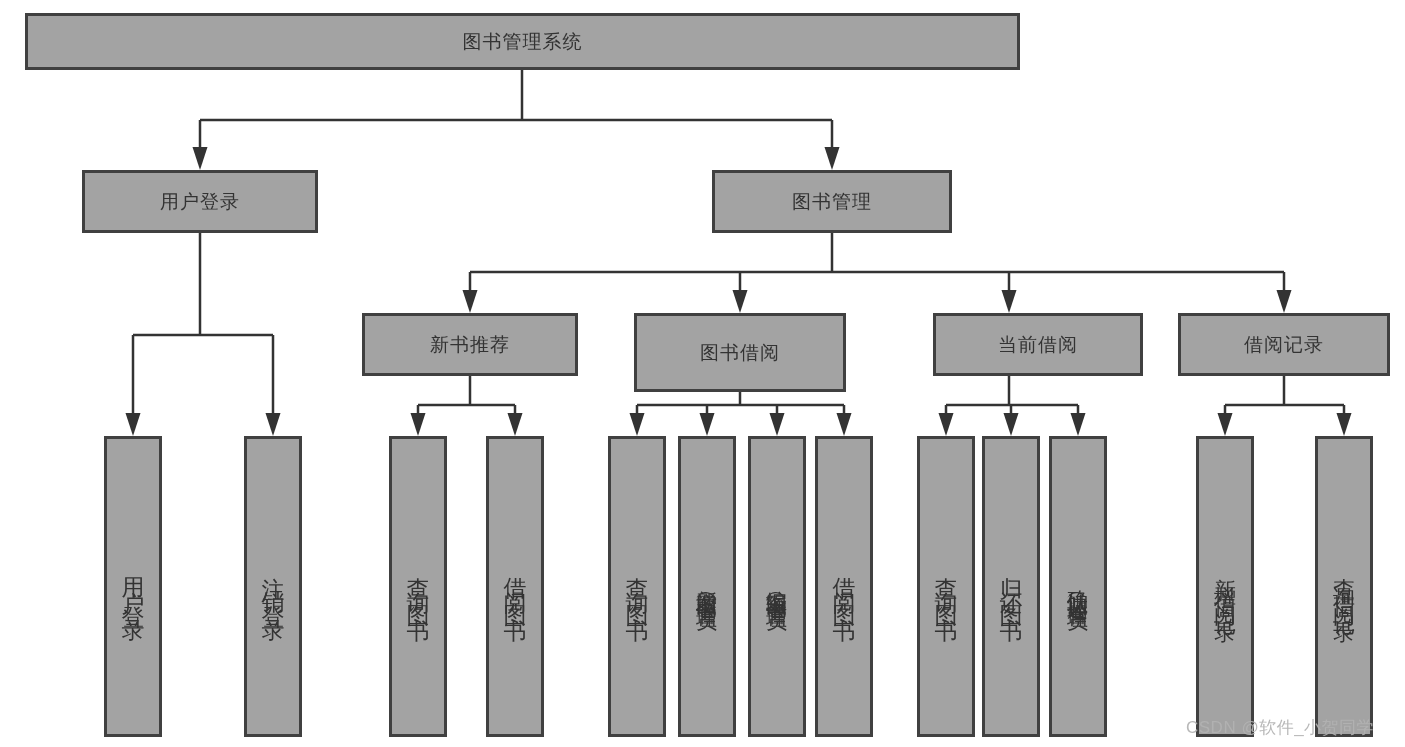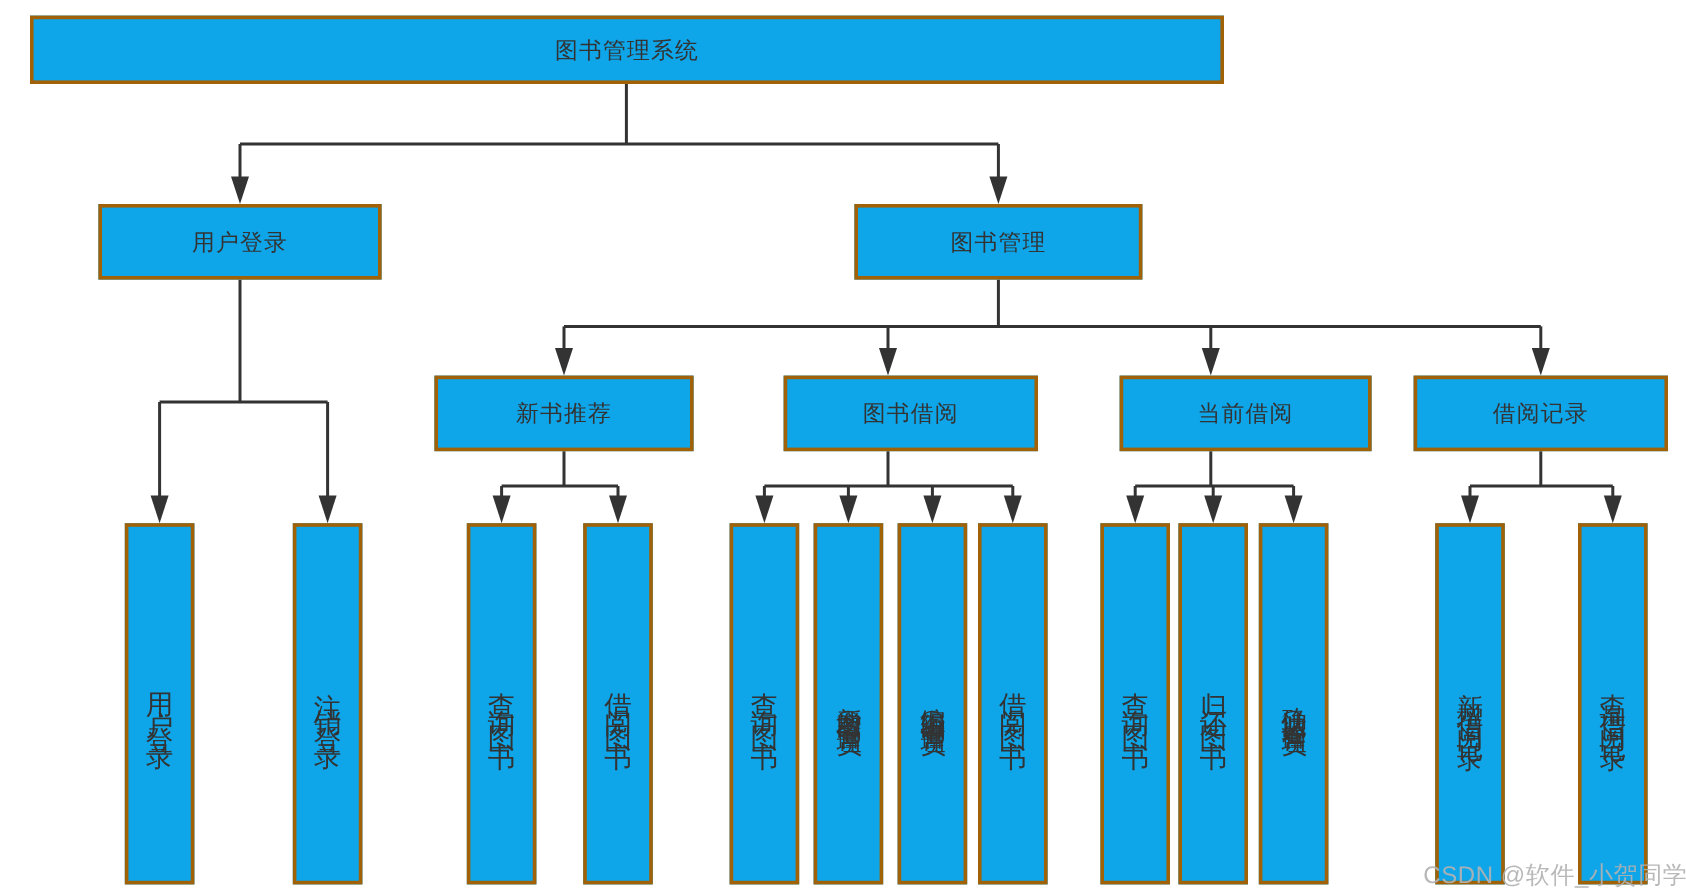--- a/index.html
+++ b/index.html
@@ -10,42 +10,42 @@
     font-family:"Liberation Sans", sans-serif;
     color:#333333;
     overflow:hidden;
   }
   .wires{position:absolute;left:0;top:0;width:1405px;height:747px;}
   .wires path{stroke:#333333;stroke-width:2.5;fill:none;}
   .wires polygon{fill:#333333;stroke:none;}
   .box{
     position:absolute;
     box-sizing:border-box;
-    border:3px solid #a16207;
-    background:#0ea5e9;
+    border:3px solid #404040;
+    background:#a3a3a3;
     display:flex;
     align-items:center;
     justify-content:center;
     z-index:2;
   }
   .h{font-size:19px;letter-spacing:1px;white-space:nowrap;}
   .v{width:58px;height:301px;}
   .v span{
     writing-mode:vertical-rl;
     text-orientation:mixed;
     white-space:nowrap;
     line-height:1;
   }
   .v-short span{font-size:23px;letter-spacing:14px;}
   .v-mid span{font-size:22px;letter-spacing:9px;}
   .v-long span{font-size:21px;letter-spacing:3px;}
   .watermark{
     position:absolute;
     left:1186px;top:716px;
-    font-size:20px;
+    font-size:17px;
     color:rgba(178,178,178,0.92);
     letter-spacing:0.5px;
     white-space:nowrap;
     z-index:6;
   }
 </style>
 </head>
 <body>
 
 <div class="canvas">
@@ -111,21 +111,21 @@
     <path d="M1344 405 V416"></path>
       <polygon points="1336.5,413 1351.5,413 1344,436"></polygon>
   </svg>
 
   <div class="box h" style="left:25px;top:13px;width:995px;height:57px">图书管理系统</div>
 
   <div class="box h" style="left:82px;top:170px;width:236px;height:63px">用户登录</div>
   <div class="box h" style="left:362px;top:313px;width:216px;height:63px">新书推荐</div>
 
   <div class="box h" style="left:712px;top:170px;width:240px;height:63px">图书管理</div>
-  <div class="box h" style="left:653px;top:313px;width:212px;height:63px">图书借阅</div>
+  <div class="box h" style="left:634px;top:313px;width:212px;height:79px">图书借阅</div>
   <div class="box h" style="left:933px;top:313px;width:210px;height:63px">当前借阅</div>
   <div class="box h" style="left:1178px;top:313px;width:212px;height:63px">借阅记录</div>
 
   <div class="box v v-short" style="left:104px;top:436px">
     <span>用户登录</span>
   </div>
   <div class="box v v-short" style="left:244px;top:436px">
     <span>注销登录</span>
   </div>
 

